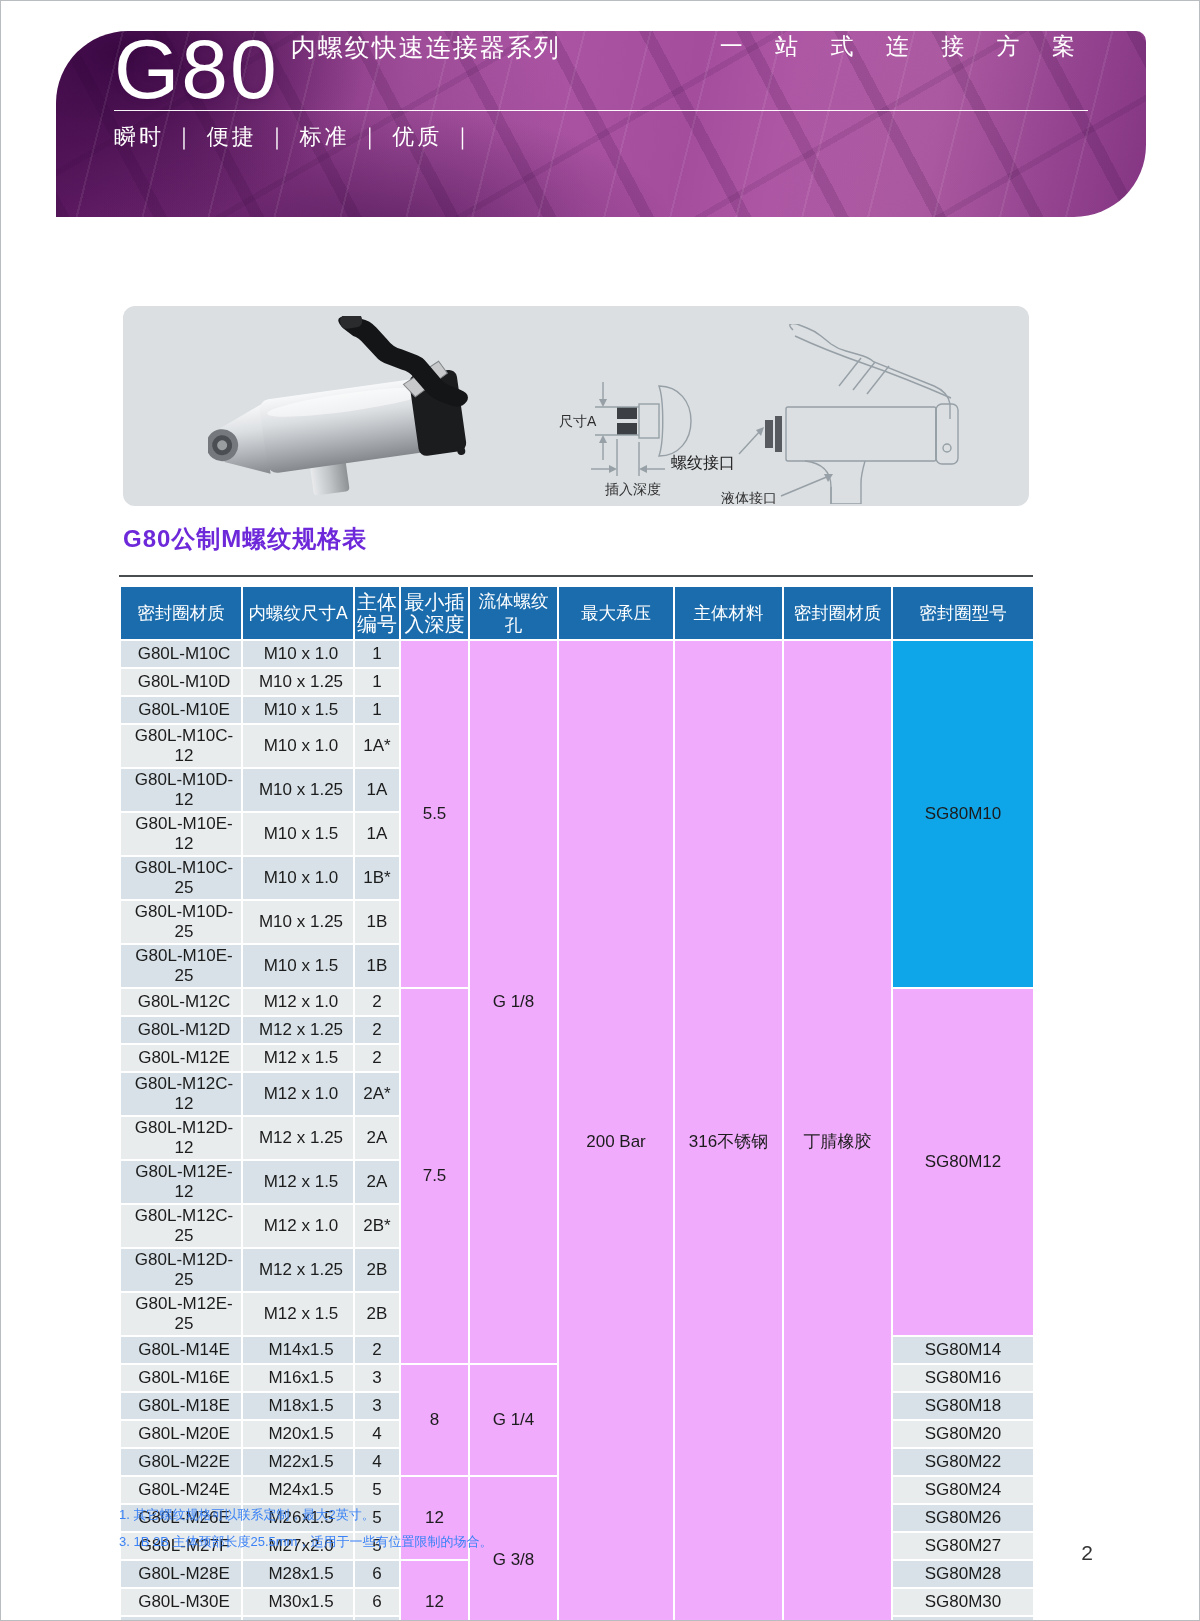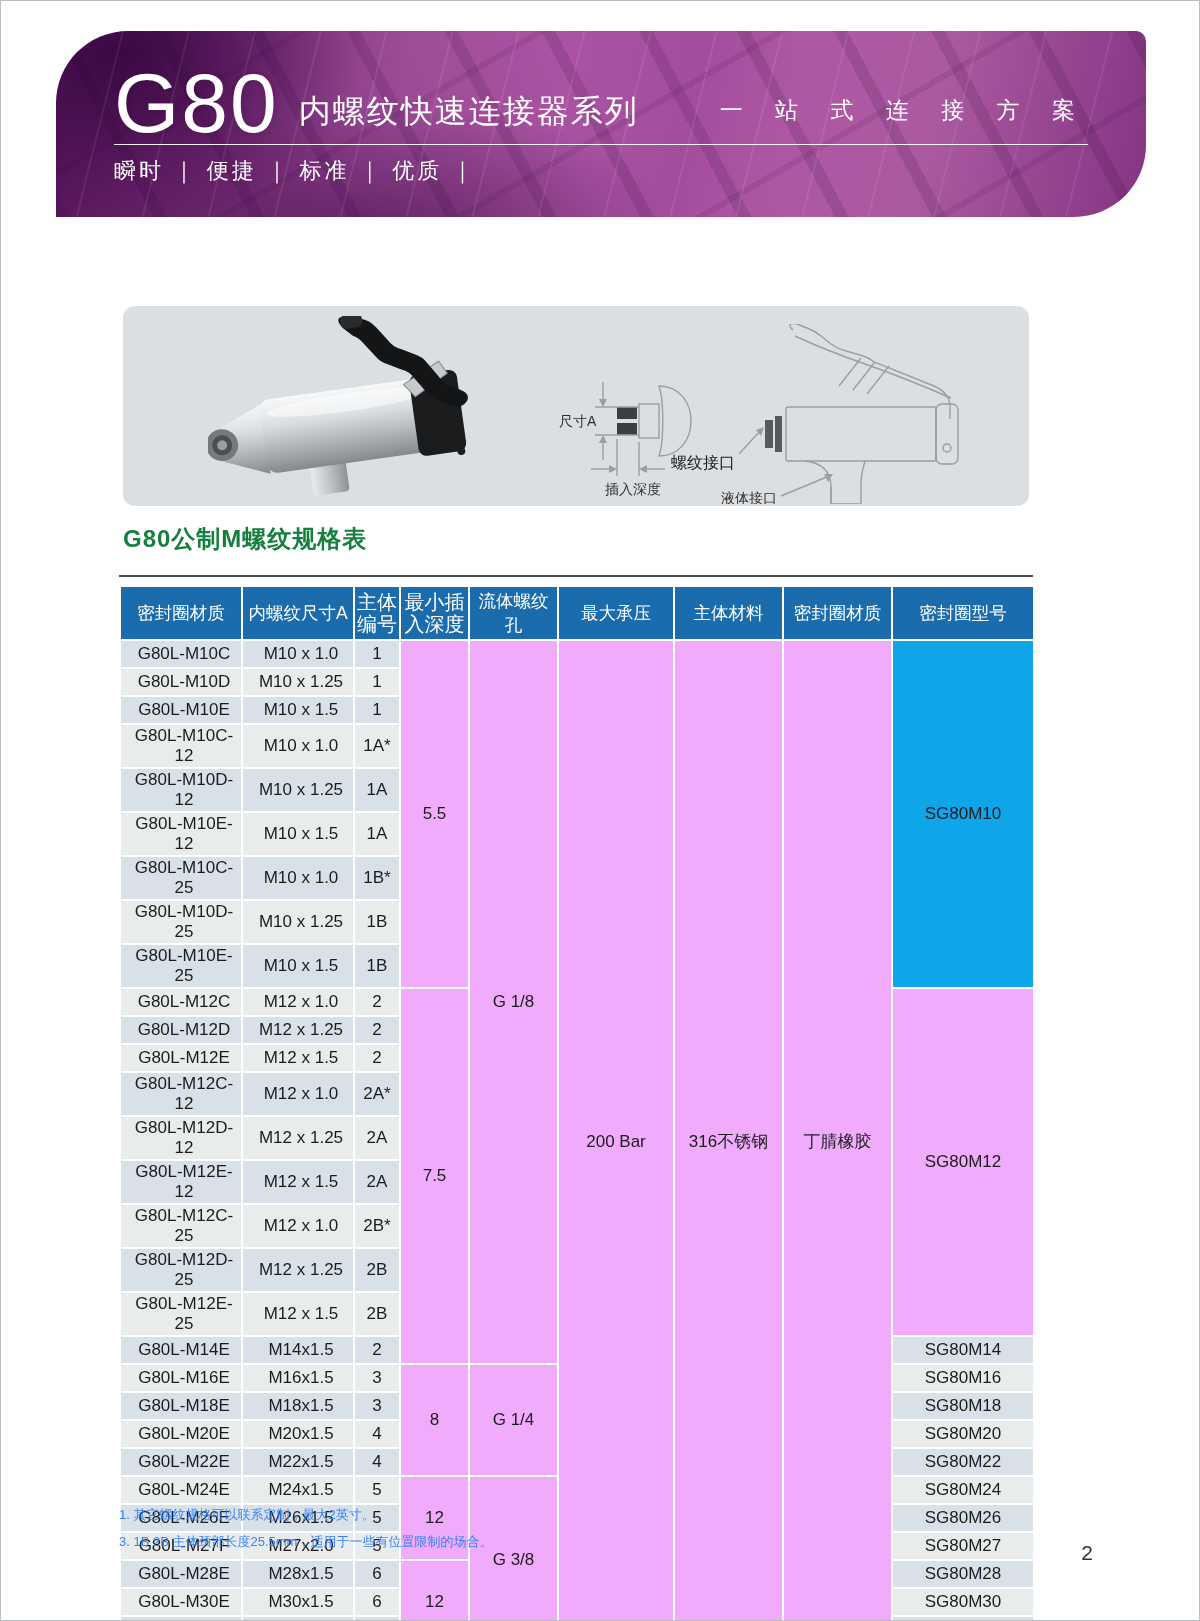--- a/index.html
+++ b/index.html
@@ -18,40 +18,40 @@
       linear-gradient(283deg, rgba(74,12,84,.40) 0%, rgba(74,12,84,0) 34%),
       linear-gradient(100deg,#9c3c93 0%,#b15aa8 32%,#a44d9d 58%,#bd68af 80%,#ab51a2 100%);
   }
   .banner::before { content:""; position:absolute; inset:0;
     background:
       repeating-linear-gradient(104deg, rgba(255,255,255,.07) 0 2px, rgba(255,255,255,0) 2px 64px),
       repeating-linear-gradient(62deg, rgba(42,2,52,.14) 0 12px, rgba(42,2,52,0) 12px 86px),
       repeating-linear-gradient(150deg, rgba(42,2,52,.10) 0 6px, rgba(42,2,52,0) 6px 120px);
   }
   .banner-inner { position:relative; height:100%; padding:0 58px; }
-  .banner-top { display:flex; align-items:flex-end; padding-top:34px; }
+  .banner-top { display:flex; align-items:flex-start; }
   .banner-series { font-size:84px; line-height:.92; font-weight:400; letter-spacing:2px;
                    text-shadow:0 0 6px rgba(60,8,70,.35); }
-  .banner-subtitle { font-size:32px; margin-left:20px; padding-bottom:8px; letter-spacing:2px; }
+  .banner-subtitle { font-size:25px; margin-left:12px; padding-bottom:8px; letter-spacing:2px; }
   .banner-slogan { margin-left:auto; font-size:23px; letter-spacing:13px; padding-bottom:16px;
                    white-space:nowrap; }
   .banner-line { height:1px; background:rgba(255,255,255,.95); margin-top:2px; }
   .banner-tags { padding-top:11px; font-size:22px; letter-spacing:3px; }
 
   
   .panel { position:absolute; left:122px; top:305px; width:906px; height:200px;
            background:#dbdfe2; border-radius:12px; }
   .photo-svg   { position:absolute; left:85px;  top:10px; }
   .diagram-svg { position:absolute; left:420px; top:18px; }
   .diag-label { font-size:14px; fill:#2e2e2e; font-family:"Liberation Sans","DejaVu Sans",sans-serif; }
   .diag-label.big { font-size:16px; fill:#222; }
 
   
   .section-title { position:absolute; left:122px; top:522px; font-size:24px; font-weight:bold;
-                   color:#15803d; letter-spacing:1px; }
+                   color:#6d28d9; letter-spacing:1px; }
   .title-rule { position:absolute; left:118px; top:574px; width:914px; height:2px; background:#4a4d4f; }
 
   
   .spec-wrap { position:absolute; left:118px; top:584px; width:914px; }
   table.spec { width:914px; border-collapse:collapse; table-layout:fixed;
                border:1px solid #9aa1a6; border-bottom:3px solid #55585a; }
   table.spec th { background:#1a6cac; color:#fff; font-weight:normal; font-size:17.5px;
                   height:42px; border:2px solid #fff; text-align:center; padding:2px; }
   table.spec th:nth-child(3), table.spec th:nth-child(4)
                 { font-size:20px; line-height:1.12; white-space:pre-line; }

